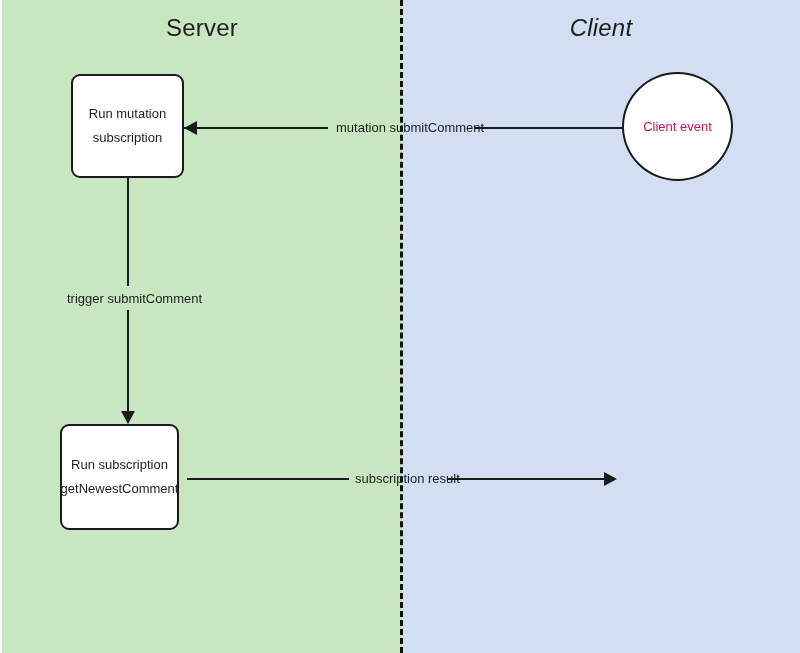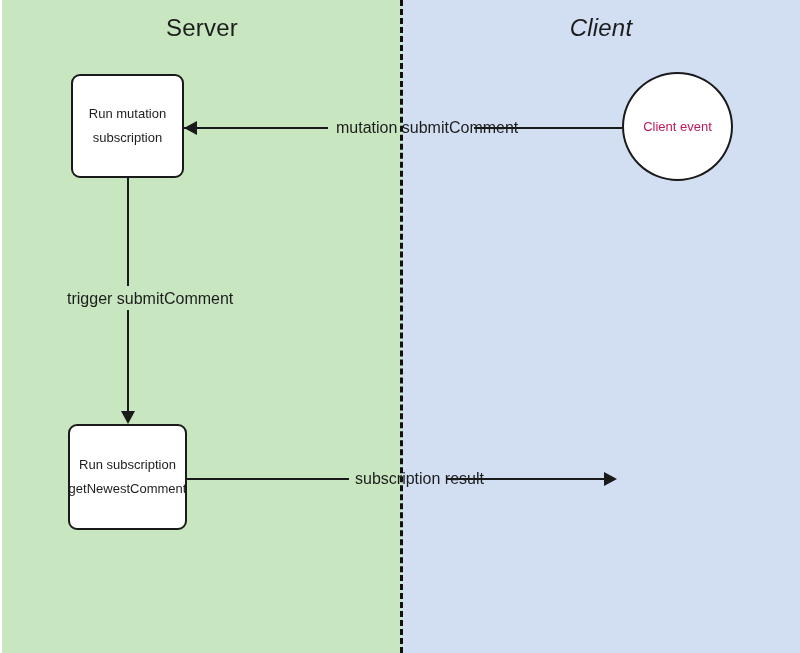--- a/index.html
+++ b/index.html
@@ -65,21 +65,21 @@
     font-size: 13px;
     line-height: 24px;
   }
   #node-run-mutation {
     left: 71px;
     top: 74px;
     width: 113px;
     height: 104px;
   }
   #node-run-subscription {
-    left: 68px;
+    left: 60px;
     top: 424px;
     width: 119px;
     height: 106px;
   }
   .node-circle {
     position: absolute;
     box-sizing: border-box;
     background: #ffffff;
     border: 2px solid #1a1a1a;
     border-radius: 50%;
@@ -137,21 +137,21 @@
   }
   #arrow-trigger {
     left: 121px;
     top: 411px;
     border-left: 7px solid transparent;
     border-right: 7px solid transparent;
     border-top: 13px solid #1a1a1a;
   }
   .edge-label {
     position: absolute;
-    font-size: 16px;
+    font-size: 13px;
     color: #1d1d1d;
     white-space: nowrap;
     line-height: 14px;
     text-align: right;
   }
   #label-mutation {
     left: 336px;
     top: 121px;
   }
   #label-subscription {

